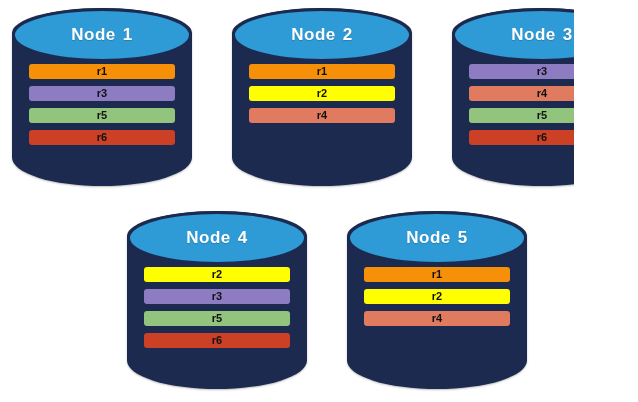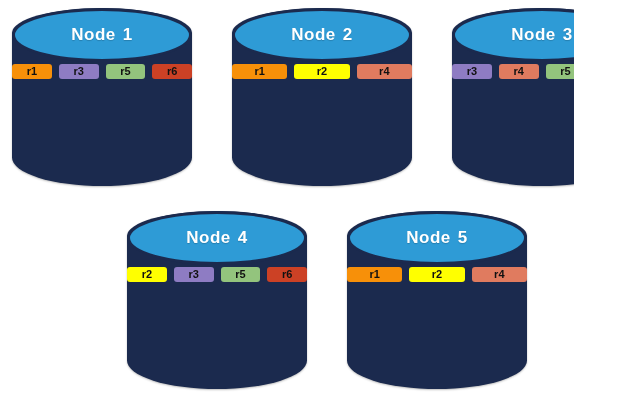--- a/index.html
+++ b/index.html
@@ -61,21 +61,21 @@
     margin-left: 7px;
   }
 
   
   .replica-list {
     position: absolute;
     left: 0;
     top: 56px;
     width: 100%;
     display: flex;
-    flex-direction: row;
+    flex-direction: column;
     align-items: center;
     gap: 7px;
   }
   .replica {
     width: 81%;
     height: 15px;
     border-radius: 3px;
     display: flex;
     align-items: center;
     justify-content: center;

